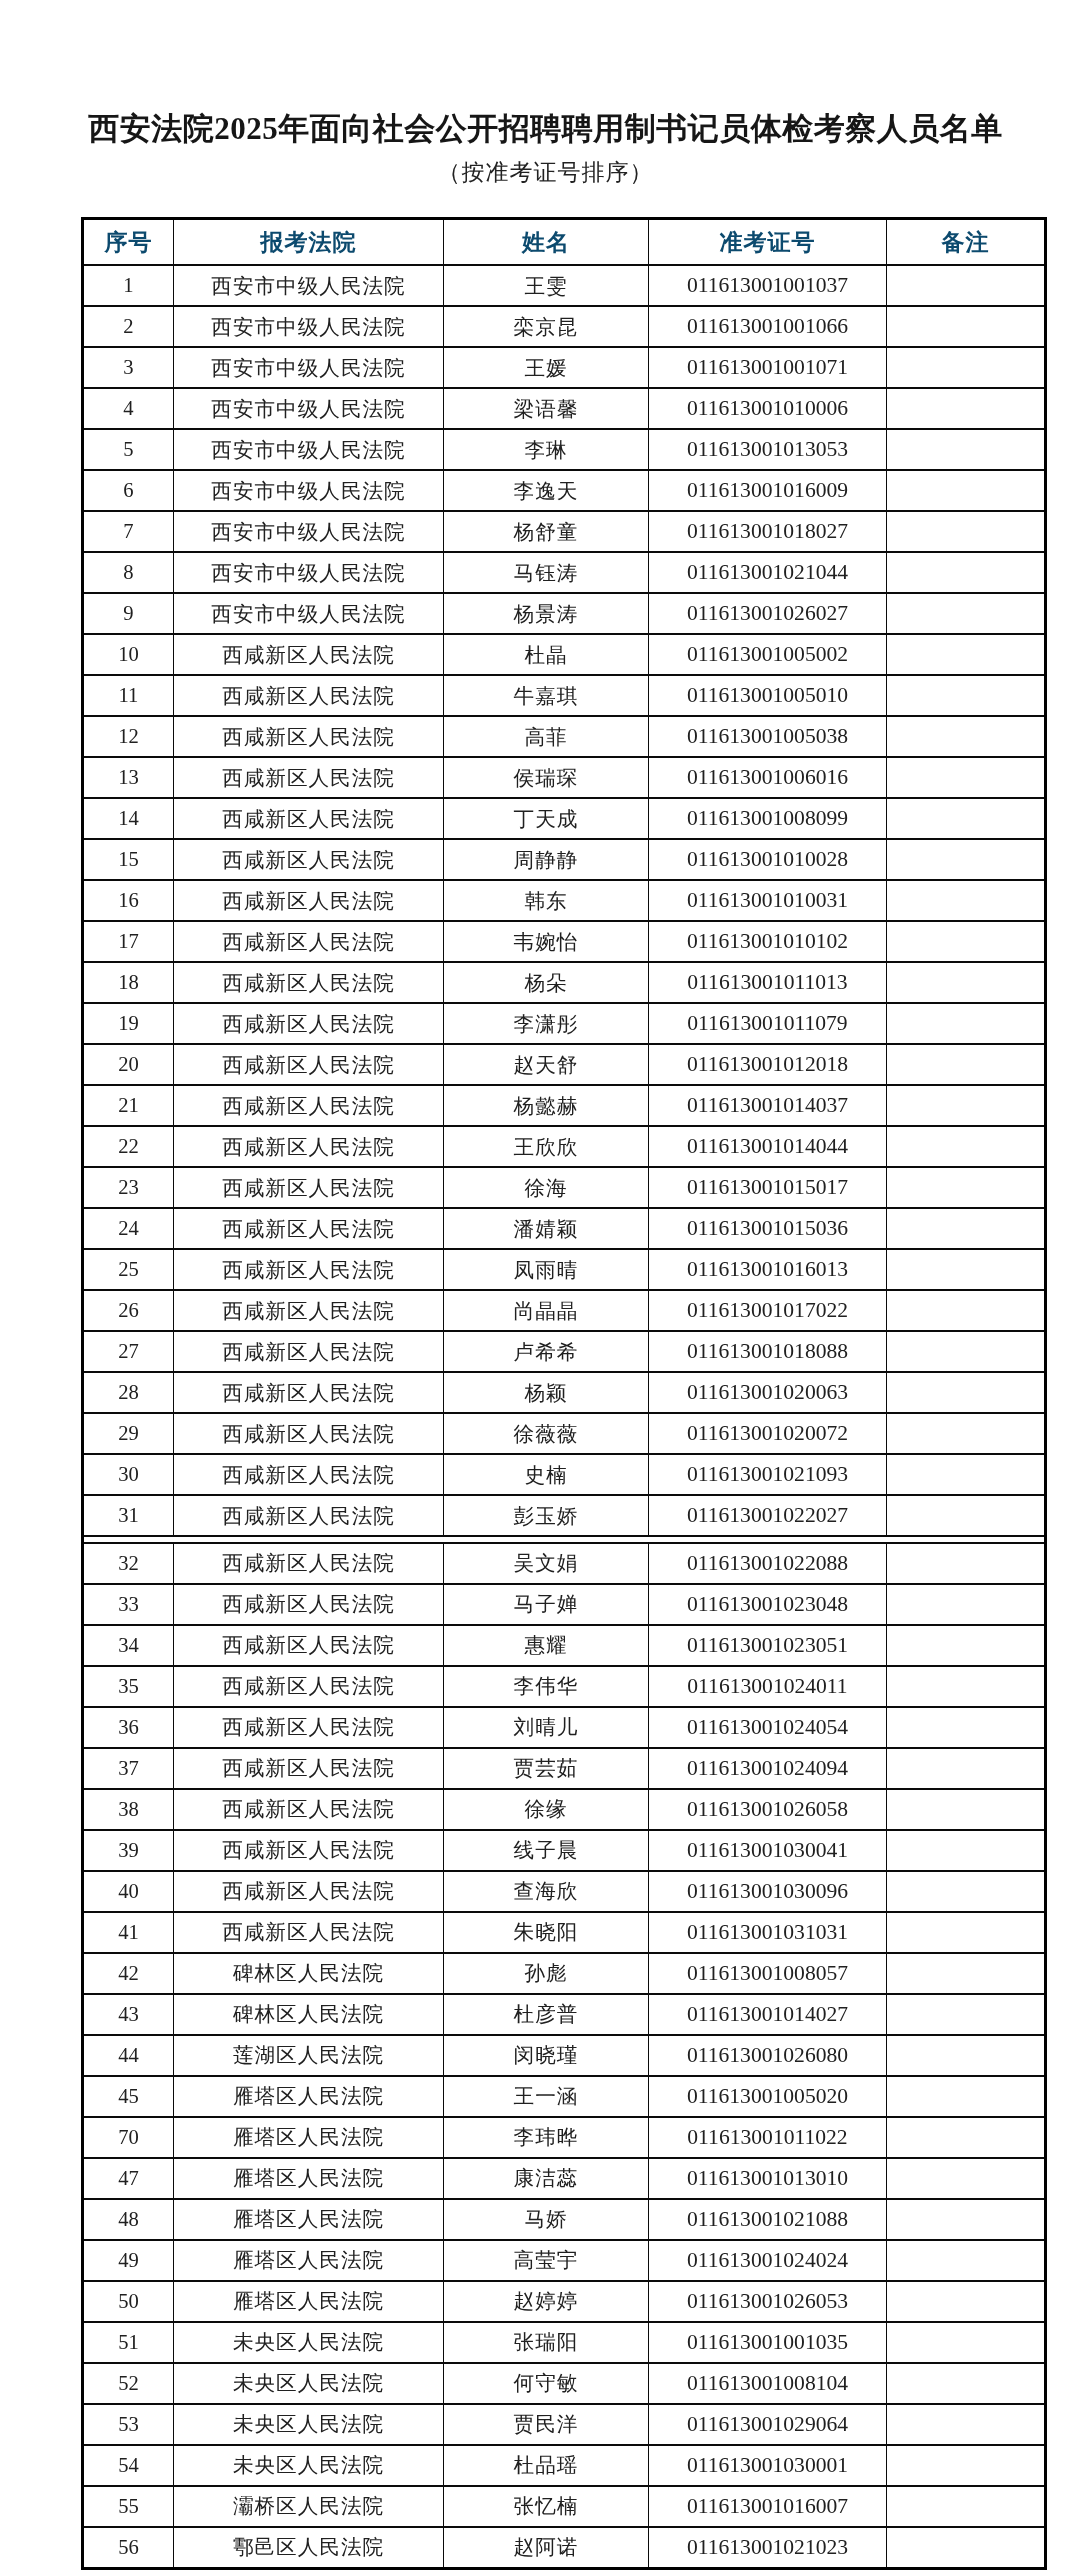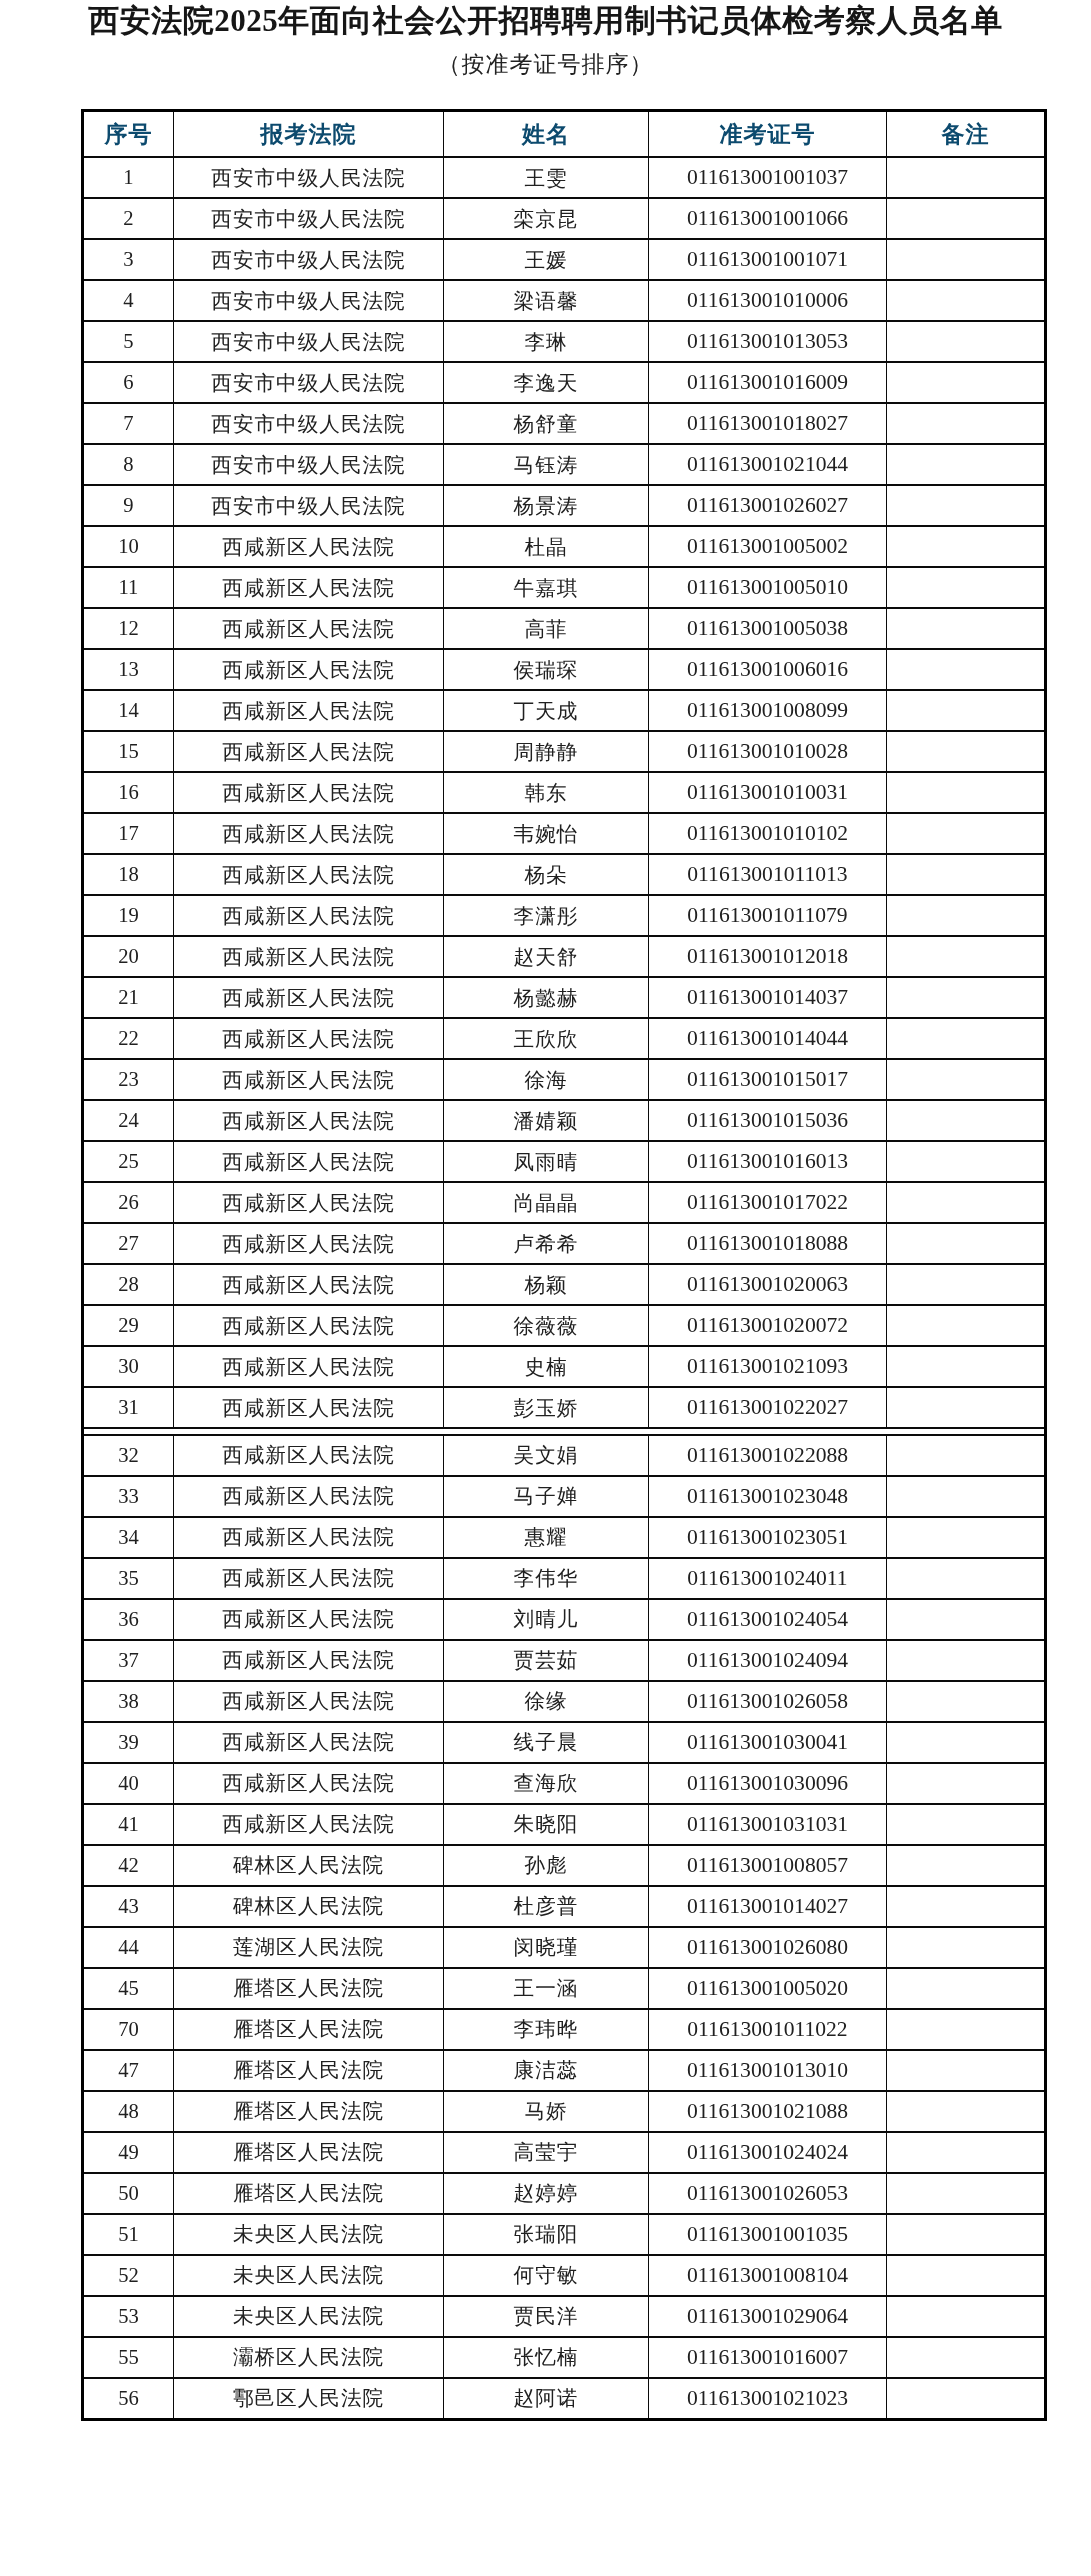--- a/index.html
+++ b/index.html
@@ -10,20 +10,21 @@
   .sheet {
     position: relative;
     width: 1091px;
     height: 2666px;
     background: #ffffff;
     color: #1d1d1d;
     font-family: "Liberation Serif", "DejaVu Serif", serif;
     overflow: hidden;
   }
   .title {
+    padding-top: 108px;
     text-align: center;
     font-size: 31px;
     font-weight: bold;
     letter-spacing: 0.5px;
     color: #161616;
   }
   .subtitle {
     margin-top: 7px;
     text-align: center;
     font-size: 23px;
@@ -471,20 +472,27 @@
           <td class="cell-remark"></td>
         </tr>
         <tr>
           <td class="cell-index">53</td>
           <td class="cell-court">未央区人民法院</td>
           <td class="cell-name">贾民洋</td>
           <td class="cell-ticket">011613001029064</td>
           <td class="cell-remark"></td>
         </tr>
         <tr>
+          <td class="cell-index">54</td>
+          <td class="cell-court">未央区人民法院</td>
+          <td class="cell-name">杜品瑶</td>
+          <td class="cell-ticket">011613001030001</td>
+          <td class="cell-remark"></td>
+        </tr>
+        <tr>
           <td class="cell-index">55</td>
           <td class="cell-court">灞桥区人民法院</td>
           <td class="cell-name">张忆楠</td>
           <td class="cell-ticket">011613001016007</td>
           <td class="cell-remark"></td>
         </tr>
         <tr>
           <td class="cell-index">56</td>
           <td class="cell-court">鄠邑区人民法院</td>
           <td class="cell-name">赵阿诺</td>

